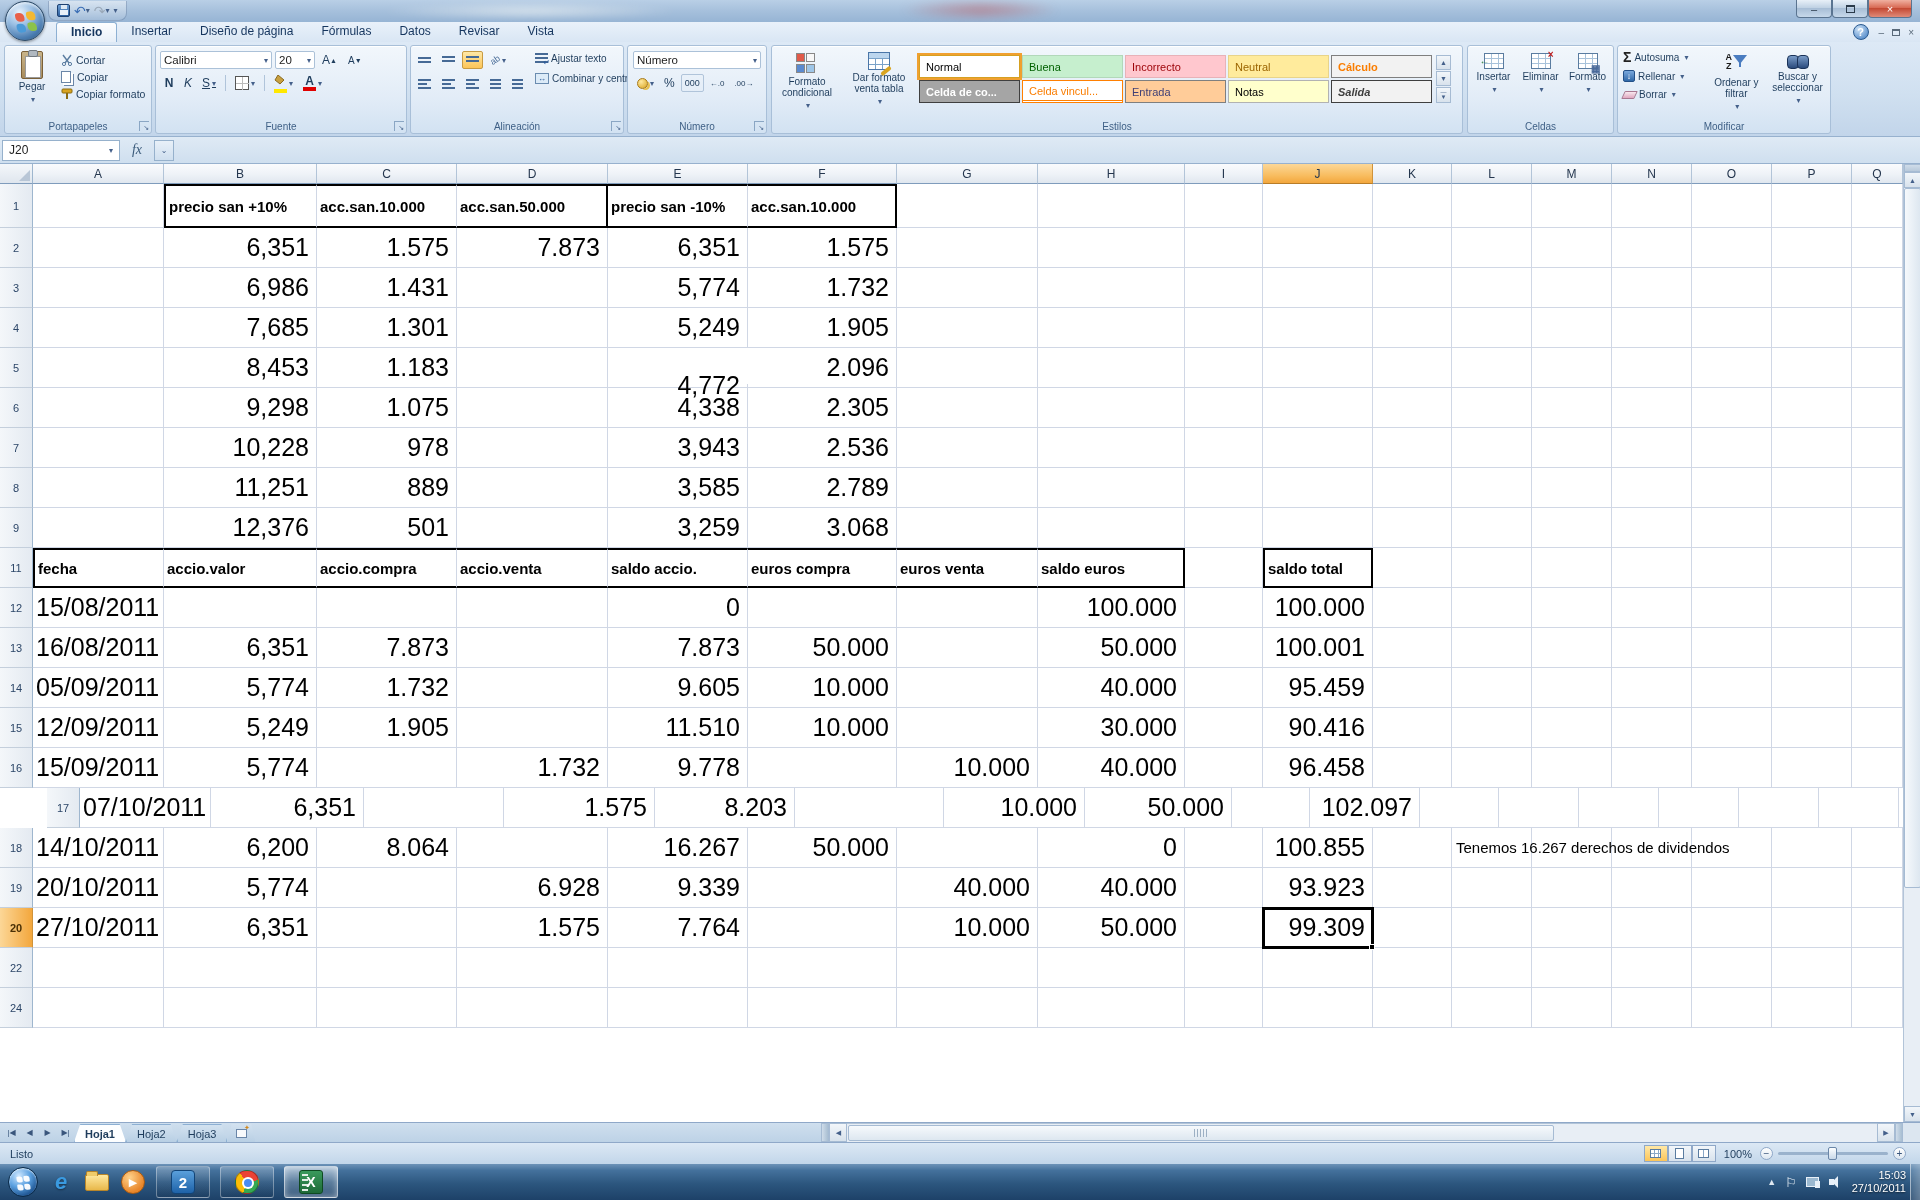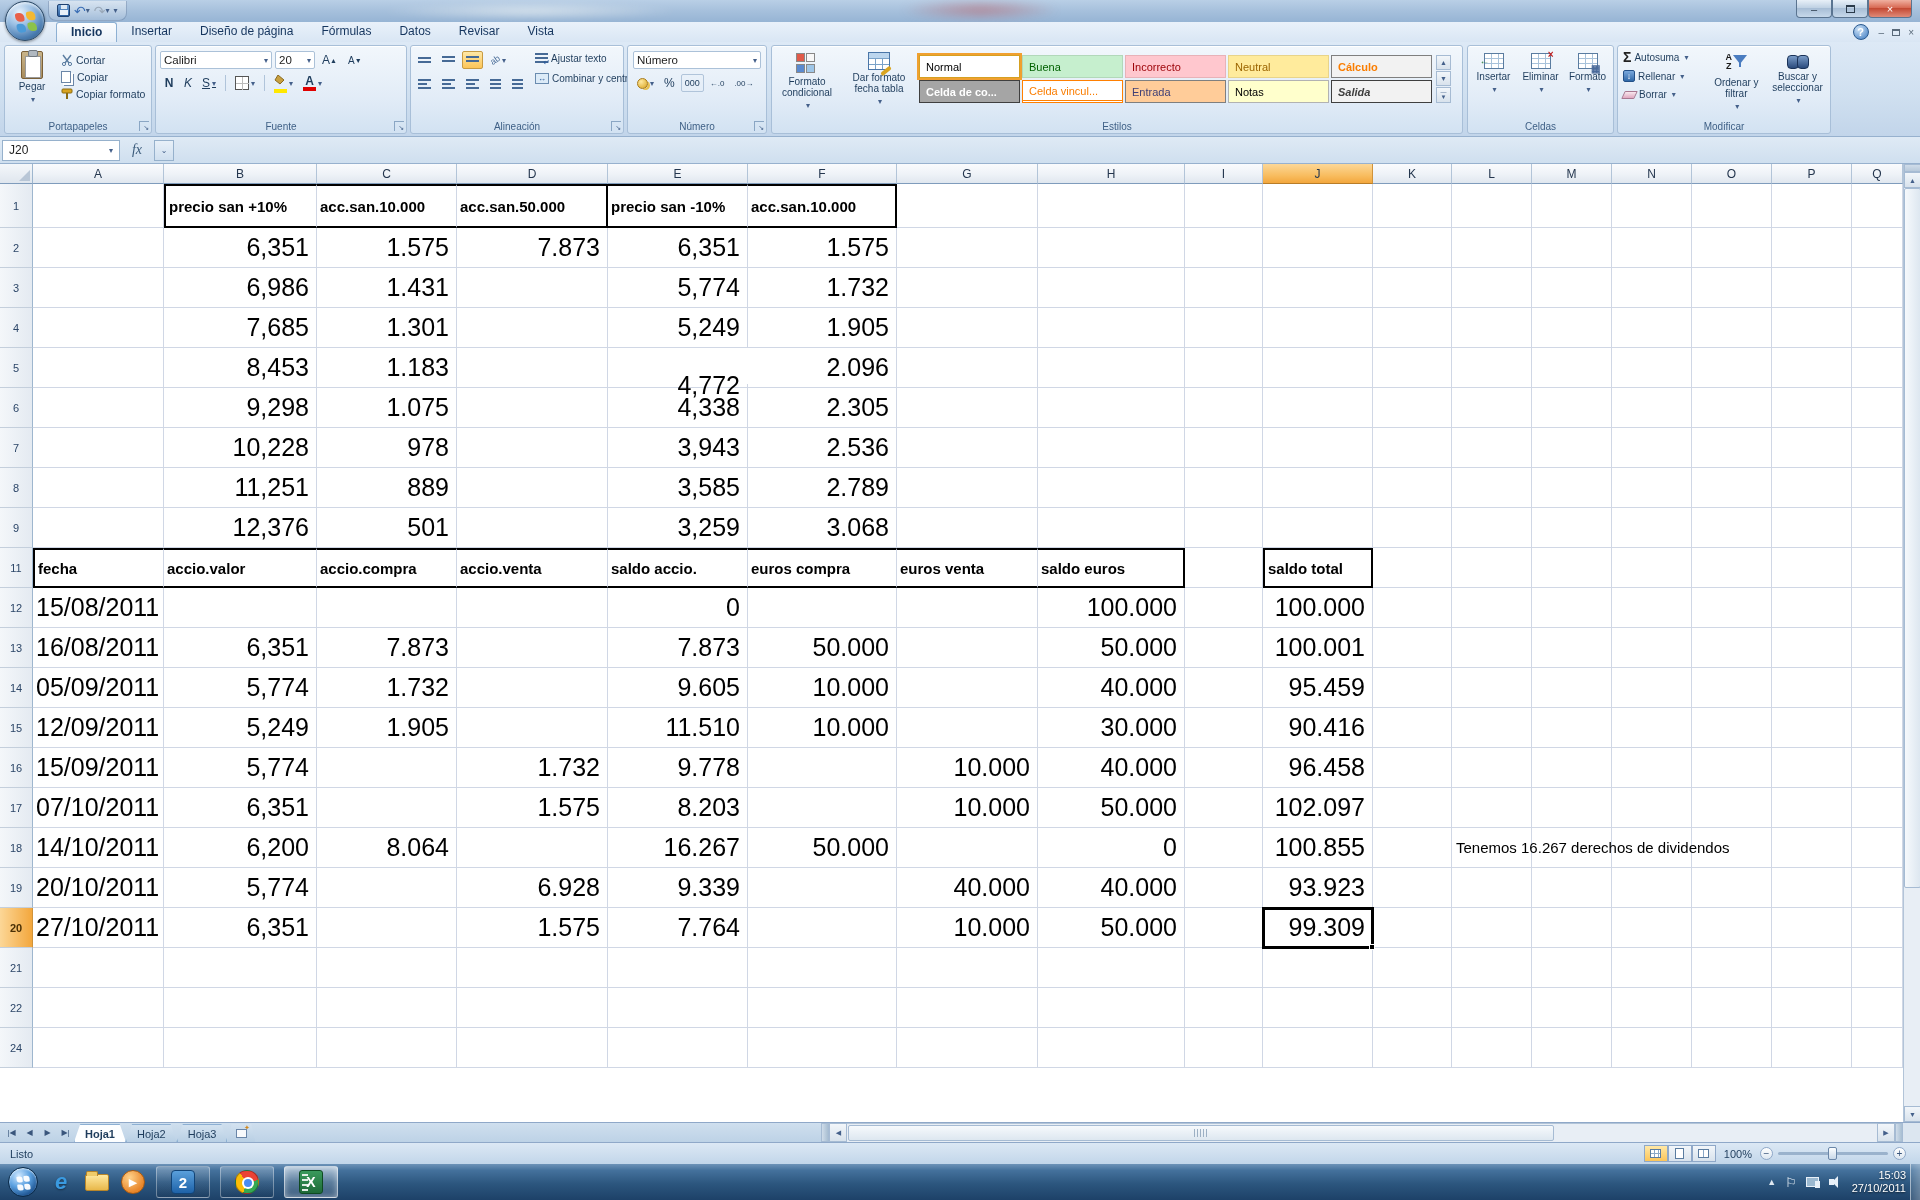--- a/index.html
+++ b/index.html
@@ -453,21 +453,21 @@
           <span class="fc-ic">
               <i></i>
               <i></i>
               <i></i>
               <i></i>
             </span>
           <span>Formato condicional</span>
         </div>
         <div class="bigbtn dd" style="width:72px;">
           <span class="tbl-ic"></span>
-          <span>Dar formato fecha tabla</span>
+          <span>Dar formato venta tabla</span>
         </div>
         <div id="gallery" style="display:grid; grid-template-columns:repeat(5,101px); grid-auto-rows:23px; grid-gap:2px; padding-top:6px;">
             <div style="display: flex; align-items: center; padding: 0px 6px; font-size: 11px; background: rgb(255, 255, 255); color: rgb(0, 0, 0); border: 1px solid rgb(213, 160, 33); outline: rgb(240, 160, 48) solid 2px; outline-offset: 0px;">Normal</div>
             <div style="display: flex; align-items: center; padding: 0px 6px; font-size: 11px; background: rgb(198, 239, 206); color: rgb(0, 97, 0); border: 1px solid rgb(178, 216, 186);">Buena</div>
             <div style="display: flex; align-items: center; padding: 0px 6px; font-size: 11px; background: rgb(255, 199, 206); color: rgb(156, 0, 6); border: 1px solid rgb(232, 178, 184);">Incorrecto</div>
             <div style="display: flex; align-items: center; padding: 0px 6px; font-size: 11px; background: rgb(255, 235, 156); color: rgb(156, 101, 0); border: 1px solid rgb(232, 212, 138);">Neutral</div>
             <div style="display: flex; align-items: center; padding: 0px 6px; font-size: 11px; background: rgb(242, 242, 242); color: rgb(250, 125, 0); border: 1px solid rgb(127, 127, 127); font-weight: bold;">Cálculo</div>
             <div style="display: flex; align-items: center; padding: 0px 6px; font-size: 11px; background: rgb(165, 165, 165); color: rgb(255, 255, 255); border: 1px solid rgb(63, 63, 63); font-weight: bold;">Celda de co...</div>
             <div style="display: flex; align-items: center; padding: 0px 6px; font-size: 11px; background: rgb(255, 255, 255); color: rgb(250, 125, 0); border-width: 1px 1px 3px; border-style: solid solid double; border-color: rgb(255, 128, 1); border-image: initial;">Celda vincul...</div>
             <div style="display: flex; align-items: center; padding: 0px 6px; font-size: 11px; background: rgb(255, 204, 153); color: rgb(63, 63, 118); border: 1px solid rgb(127, 127, 127);">Entrada</div>
@@ -863,21 +863,21 @@
           <div class="gcell" style="width: 78px;"></div>
           <div class="gcell" style="width: 110px;">96.458</div>
           <div class="gcell" style="width: 79px;"></div>
           <div class="gcell" style="width: 80px;"></div>
           <div class="gcell" style="width: 80px;"></div>
           <div class="gcell" style="width: 80px;"></div>
           <div class="gcell" style="width: 80px;"></div>
           <div class="gcell" style="width: 80px;"></div>
           <div class="gcell" style="width: 51px;"></div>
         </div>
-        <div class="grow" style="height: 40px;">
+        <div class="grow" style="height: 40px; margin-left: 47px;">
           <div class="gutter">17</div>
           <div class="gcell left" style="width: 131px;">07/10/2011</div>
           <div class="gcell" style="width: 153px;">6,351</div>
           <div class="gcell" style="width: 140px;"></div>
           <div class="gcell" style="width: 151px;">1.575</div>
           <div class="gcell" style="width: 140px;">8.203</div>
           <div class="gcell" style="width: 149px;"></div>
           <div class="gcell" style="width: 141px;">10.000</div>
           <div class="gcell" style="width: 147px;">50.000</div>
           <div class="gcell" style="width: 78px;"></div>
@@ -944,40 +944,20 @@
           <div class="gcell selcell" style="width: 110px;">99.309<div class="handle"></div></div>
           <div class="gcell" style="width: 79px;"></div>
           <div class="gcell" style="width: 80px;"></div>
           <div class="gcell" style="width: 80px;"></div>
           <div class="gcell" style="width: 80px;"></div>
           <div class="gcell" style="width: 80px;"></div>
           <div class="gcell" style="width: 80px;"></div>
           <div class="gcell" style="width: 51px;"></div>
         </div>
         <div class="grow" style="height: 40px;">
-          <div class="gutter">21</div>
-          <div class="gcell left" style="width: 131px;"></div>
-          <div class="gcell" style="width: 153px;"></div>
-          <div class="gcell" style="width: 140px;"></div>
-          <div class="gcell" style="width: 151px;"></div>
-          <div class="gcell" style="width: 140px;"></div>
-          <div class="gcell" style="width: 149px;"></div>
-          <div class="gcell" style="width: 141px;"></div>
-          <div class="gcell" style="width: 147px;"></div>
-          <div class="gcell" style="width: 78px;"></div>
-          <div class="gcell" style="width: 110px;"></div>
-          <div class="gcell" style="width: 79px;"></div>
-          <div class="gcell" style="width: 80px;"></div>
-          <div class="gcell" style="width: 80px;"></div>
-          <div class="gcell" style="width: 80px;"></div>
-          <div class="gcell" style="width: 80px;"></div>
-          <div class="gcell" style="width: 80px;"></div>
-          <div class="gcell" style="width: 51px;"></div>
-        </div>
-        <div class="grow" style="height: 40px;">
           <div class="gutter">22</div>
           <div class="gcell left" style="width: 131px;"></div>
           <div class="gcell" style="width: 153px;"></div>
           <div class="gcell" style="width: 140px;"></div>
           <div class="gcell" style="width: 151px;"></div>
           <div class="gcell" style="width: 140px;"></div>
           <div class="gcell" style="width: 149px;"></div>
           <div class="gcell" style="width: 141px;"></div>
           <div class="gcell" style="width: 147px;"></div>
           <div class="gcell" style="width: 78px;"></div>

